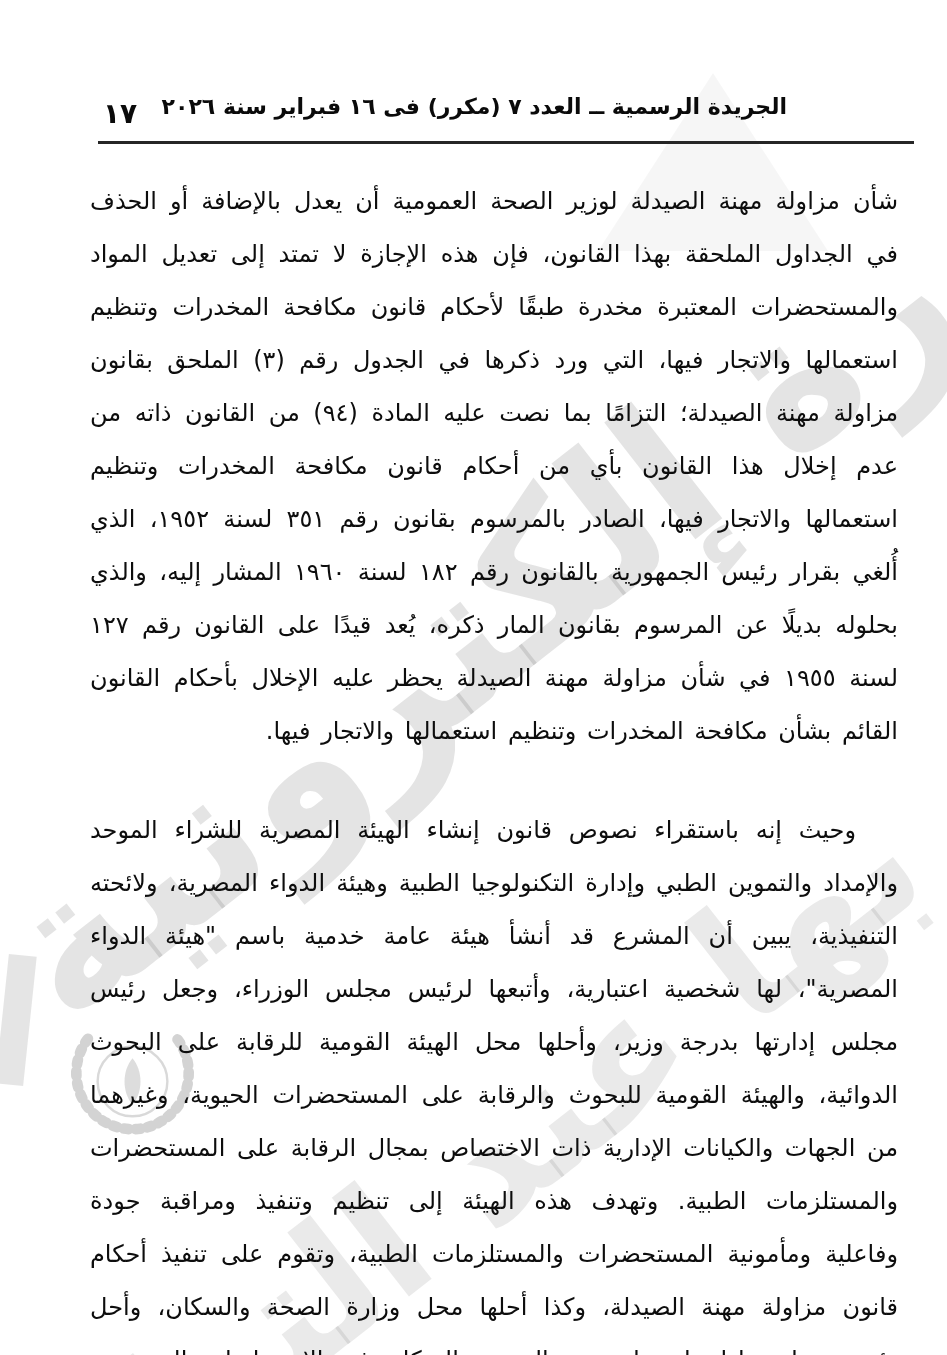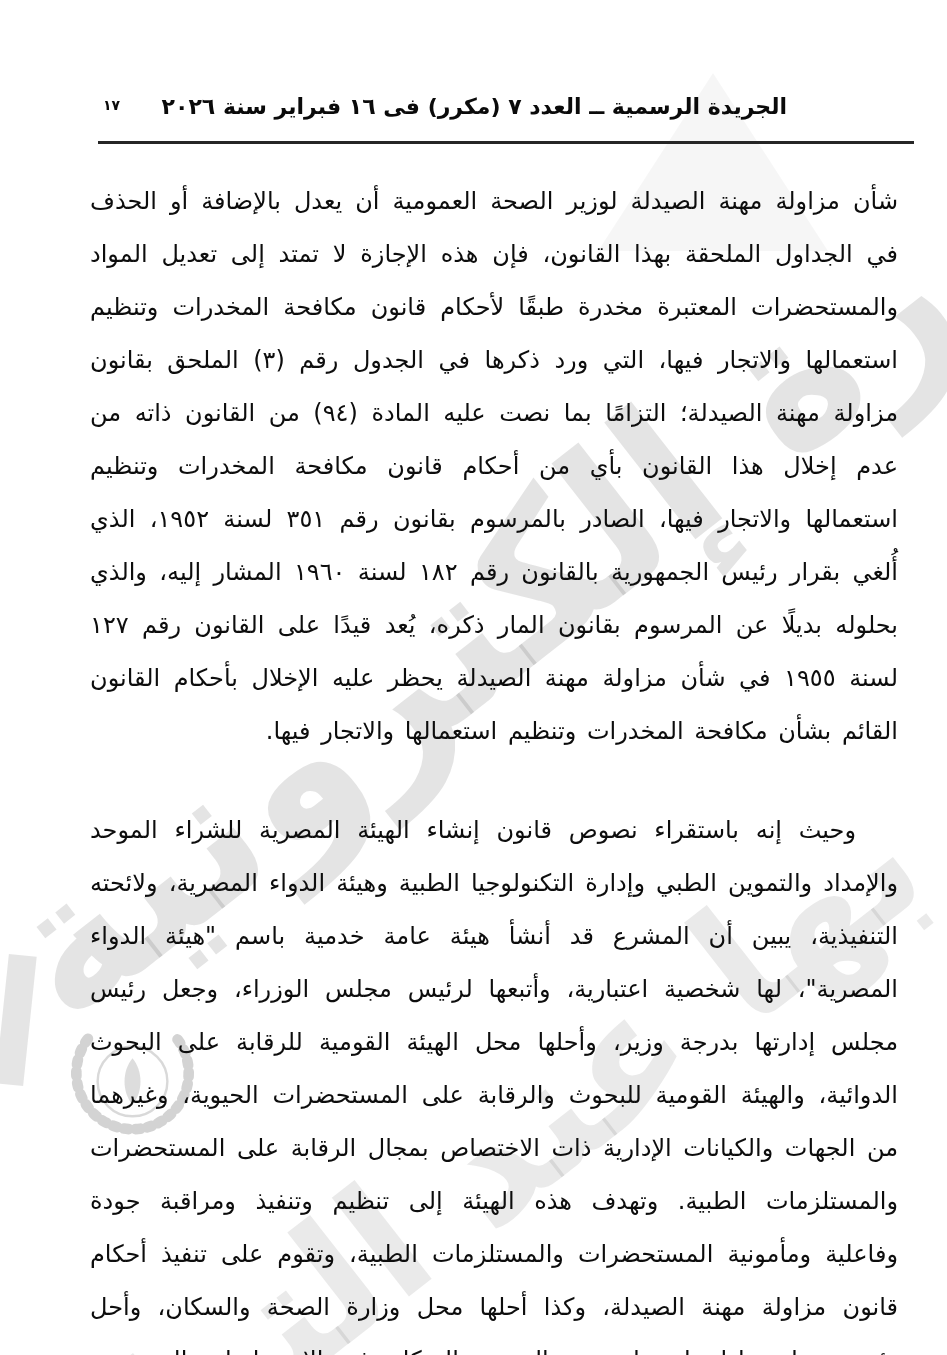--- a/index.html
+++ b/index.html
@@ -27,21 +27,21 @@
     font-size: 22px;
     font-weight: bold;
     color: #0a0a0a;
     white-space: nowrap;
     z-index: 2;
   }
   .page-number {
     position: absolute;
     top: 97px;
     left: 103px;
-    font-size: 14px;
+    font-size: 28px;
     font-weight: bold;
     color: #0a0a0a;
     z-index: 2;
   }
   .header-rule {
     position: absolute;
     top: 141px;
     left: 98px;
     right: 33px;
     height: 3px;

